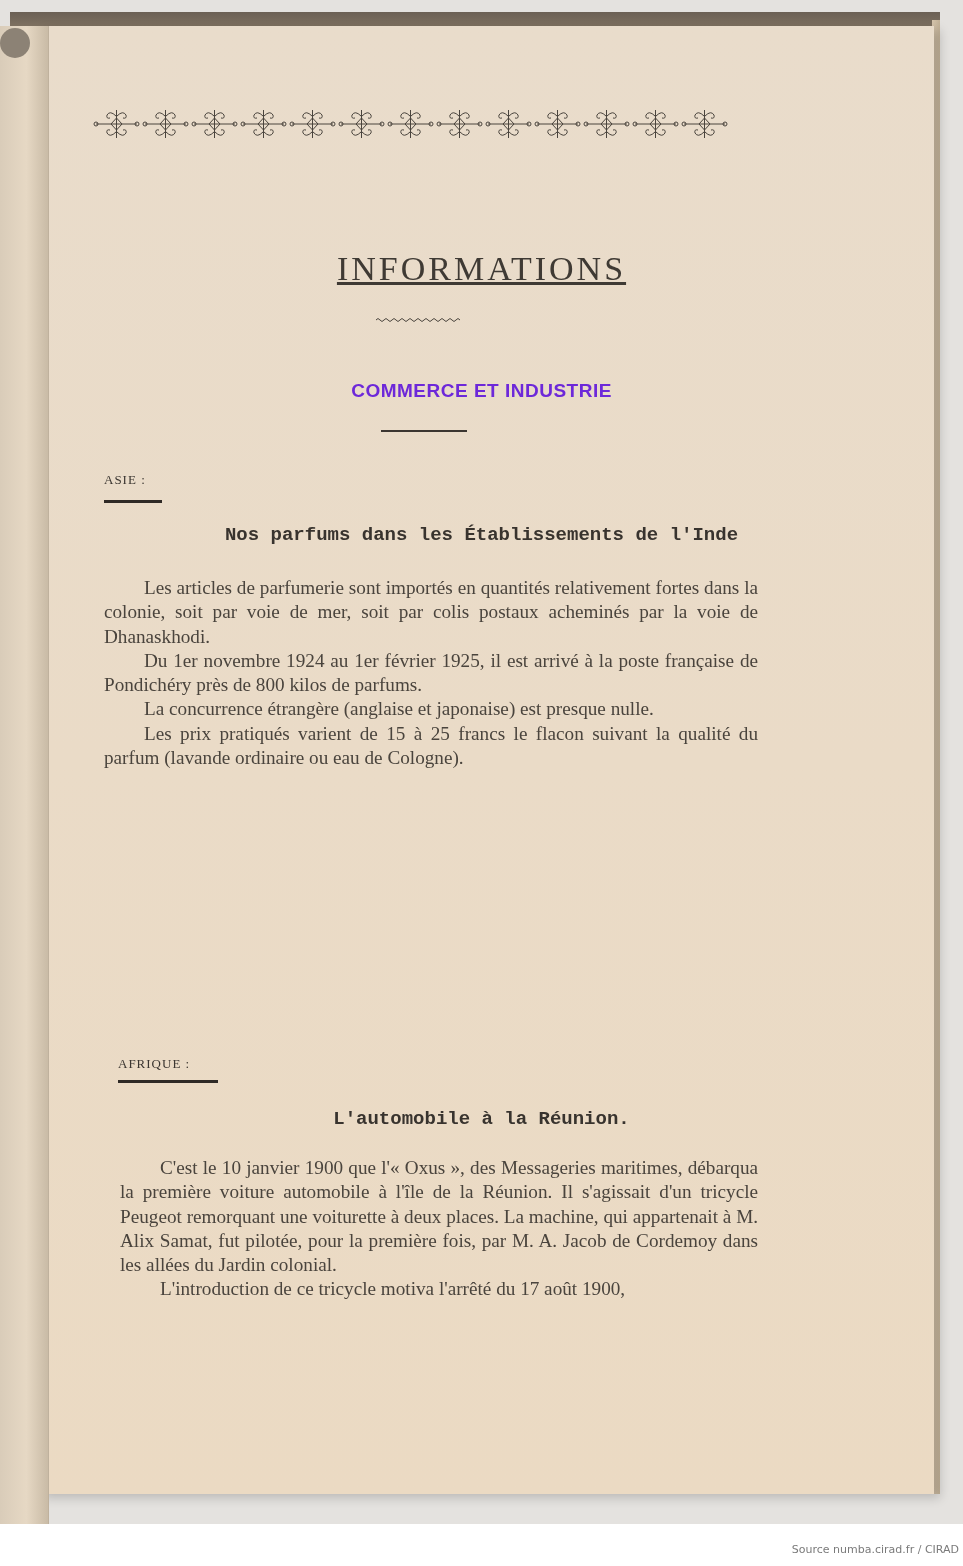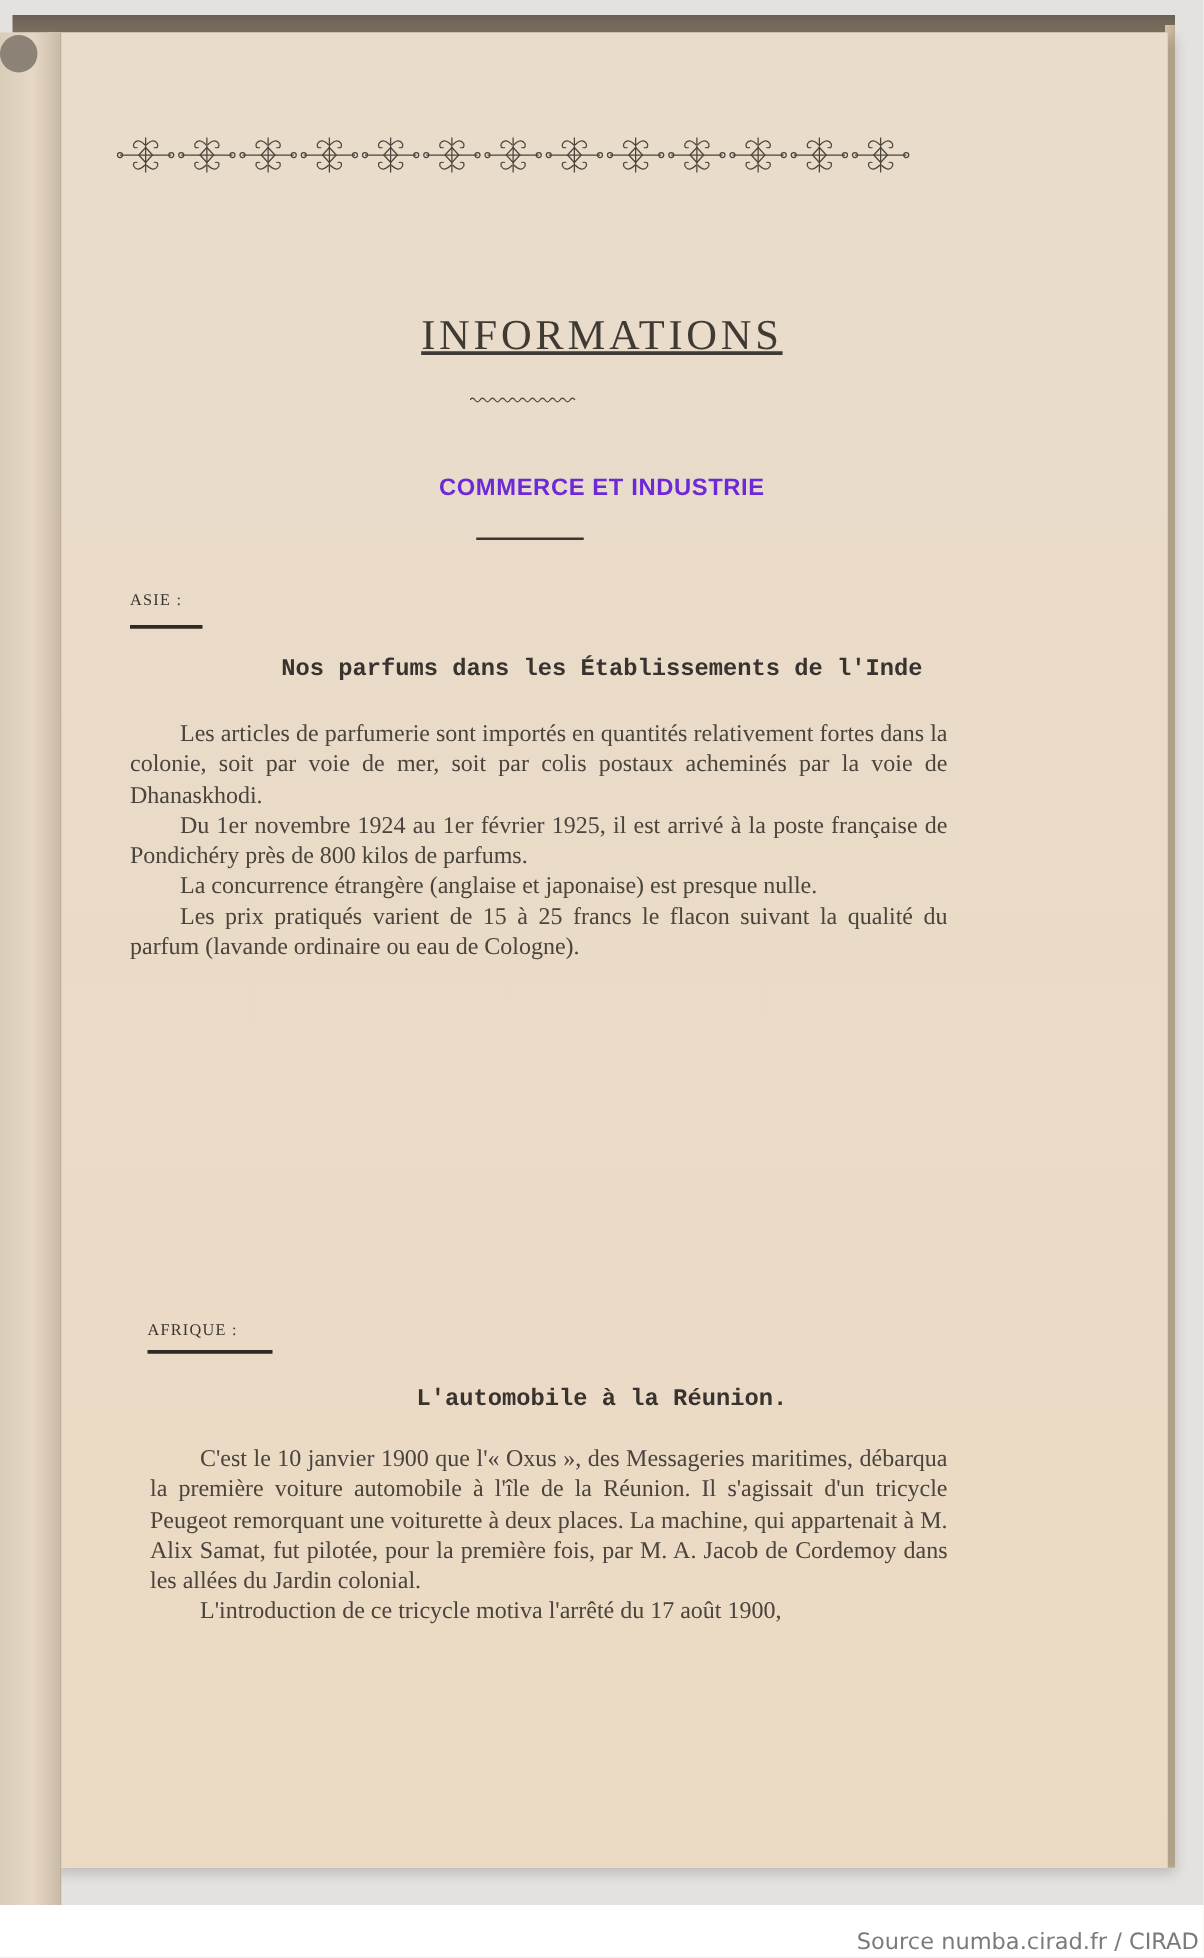--- a/index.html
+++ b/index.html
@@ -63,21 +63,21 @@
   }
   .body-text {
     position:absolute; left:104px; width:654px;
     font-family:"Liberation Serif", serif;
     font-size:19.2px; line-height:24.3px; color:#4a443d;
     text-align:justify;
   }
   .body-text p { margin:0; text-indent:40px; }
   .source-credit {
     position:absolute; right:4px; top:1543px;
-    font-family:"DejaVu Sans", sans-serif; font-size:18px; color:#7a7a7a;
+    font-family:"DejaVu Sans", sans-serif; font-size:11px; color:#7a7a7a;
   }
 </style>
 </head>
 <body>
 
 <div class="backdrop"></div>
 <div class="book-top-edge"></div>
 <div class="page-right-edge"></div>
 <div class="page"></div>
 <div class="left-page-curl"></div>

